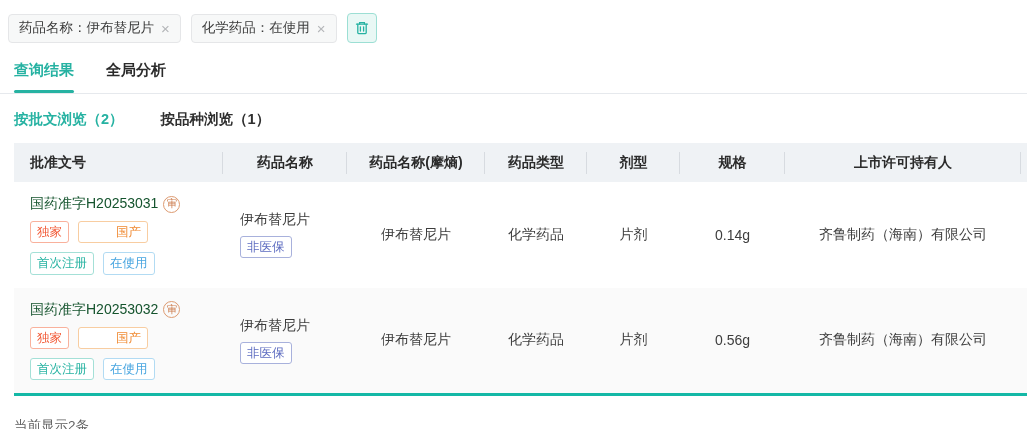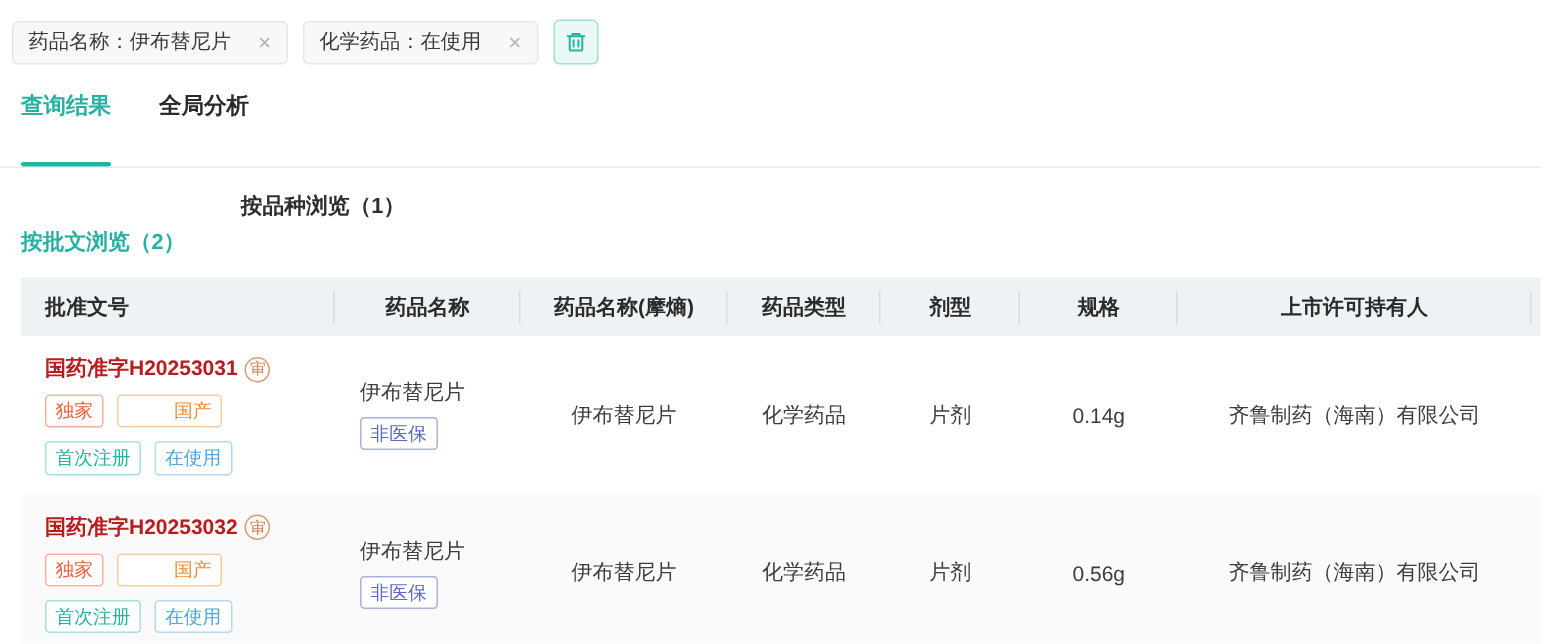--- a/index.html
+++ b/index.html
@@ -1,59 +1,59 @@
 <!DOCTYPE html>
 <html><head>
 <meta charset="utf-8">
 <style>
   * { box-sizing: border-box; margin: 0; padding: 0; }
   html, body { width: 1027px; height: 429px; overflow: hidden; background: #fff;
     font-family: "Liberation Sans", "DejaVu Sans", sans-serif; color: #333; }
 
   
   .filter-bar { display: flex; align-items: center; gap: 10px; padding: 13px 0 0 8px; }
-  .filter-tag { display: inline-flex; align-items: center; gap: 18px; height: 29px;
+  .filter-tag { display: inline-flex; align-items: center; gap: 7px; height: 29px;
     padding: 0 10px; background: #f7f8f8; border: 1px solid #e5e6e8; border-radius: 4px;
     font-size: 13.5px; color: #3a3a3a; cursor: default; }
   .filter-tag .close { color: #b3b5b8; font-size: 15px; line-height: 1; cursor: pointer; }
   .trash-btn { width: 30px; height: 30px; display: flex; align-items: center; justify-content: center;
     background: #e9f8f5; border: 1px solid #9cdfd4; border-radius: 4px; cursor: pointer; }
 
   
   .tabs { display: flex; gap: 32px; margin-top: 18px; padding-left: 14px;
     border-bottom: 1px solid #e6e9ed; }
-  .tab { position: relative; padding-bottom: 31px; font-size: 15px; font-weight: 700;
+  .tab { position: relative; padding-bottom: 13px; font-size: 15px; font-weight: 700;
     color: #2b2b2b; cursor: pointer; }
   .tab.active { color: var(--accent); }
   .tab.active::after { content: ""; position: absolute; left: 0; right: 0; bottom: 0;
     height: 3px; background: var(--accent); border-radius: 2px; }
 
   
   .subtabs { display: flex; gap: 37px; margin-top: 16px; padding-left: 14px; }
   .subtab { font-size: 14.5px; font-weight: 600; color: #2f2f2f; cursor: pointer; }
-  .subtab.active { color: var(--accent); font-weight: 700; margin-top: 24px; }
+  .subtab.active { color: var(--accent); font-weight: 700; }
 
   
   .table { margin: 14px 0 0 14px; width: 1013px; }
   .grid { display: grid; grid-template-columns: 209px 124px 138px 102px 93px 105px 236px 1fr; }
   .thead { background: #eff2f5; height: 39px; align-items: center; }
   .th { position: relative; text-align: center; font-size: 14px; font-weight: 700; color: #2b2b2b; }
   .th::after { content: ""; position: absolute; right: 0; top: 50%; transform: translateY(-50%);
     width: 1px; height: 22px; background: #d7dbe0; }
   .th.first { text-align: left; padding-left: 16px; }
   .th.sliver::after { display: none; }
 
   .row { min-height: 90px; align-items: center; font-size: 14px; color: #3d3d3d; }
   .row.alt { background: #fafafa; }
   .row:last-of-type { border-bottom: 3px solid #14b8a6; }
   .cell-center { text-align: center; }
 
   .cell-approval { padding: 13px 8px 13px 16px; }
   .approval-line { display: flex; align-items: center; gap: 5px; }
-  .approval-no { color: #b91c1c; font-weight: 700; font-size: 14px; cursor: pointer; }
+  .approval-no { color: #14532d; font-weight: 400; font-size: 14px; cursor: pointer; }
   .audit-icon { width: 17px; height: 17px; border: 1px solid #dd9a70; border-radius: 50%;
     color: #cd7e50; font-size: 10.5px; display: inline-flex; align-items: center;
     justify-content: center; flex: none; }
   .tag-wrap { display: flex; flex-wrap: wrap; gap: 9px 9px; margin-top: 8px; max-width: 180px; }
 
   .badge { display: inline-block; border: 1px solid; border-radius: 3px; padding: 2px 6px;
     font-size: 12.5px; line-height: 1.3; background: #fff; white-space: nowrap; }
   .b-exclusive { color: #f25b38; border-color: #f9b19c; }
   .b-domestic  { color: #f08b34; border-color: #f8cda1; padding-left: 37px; }
   .b-firstreg  { color: #27b3a2; border-color: #a4e0d7; }

